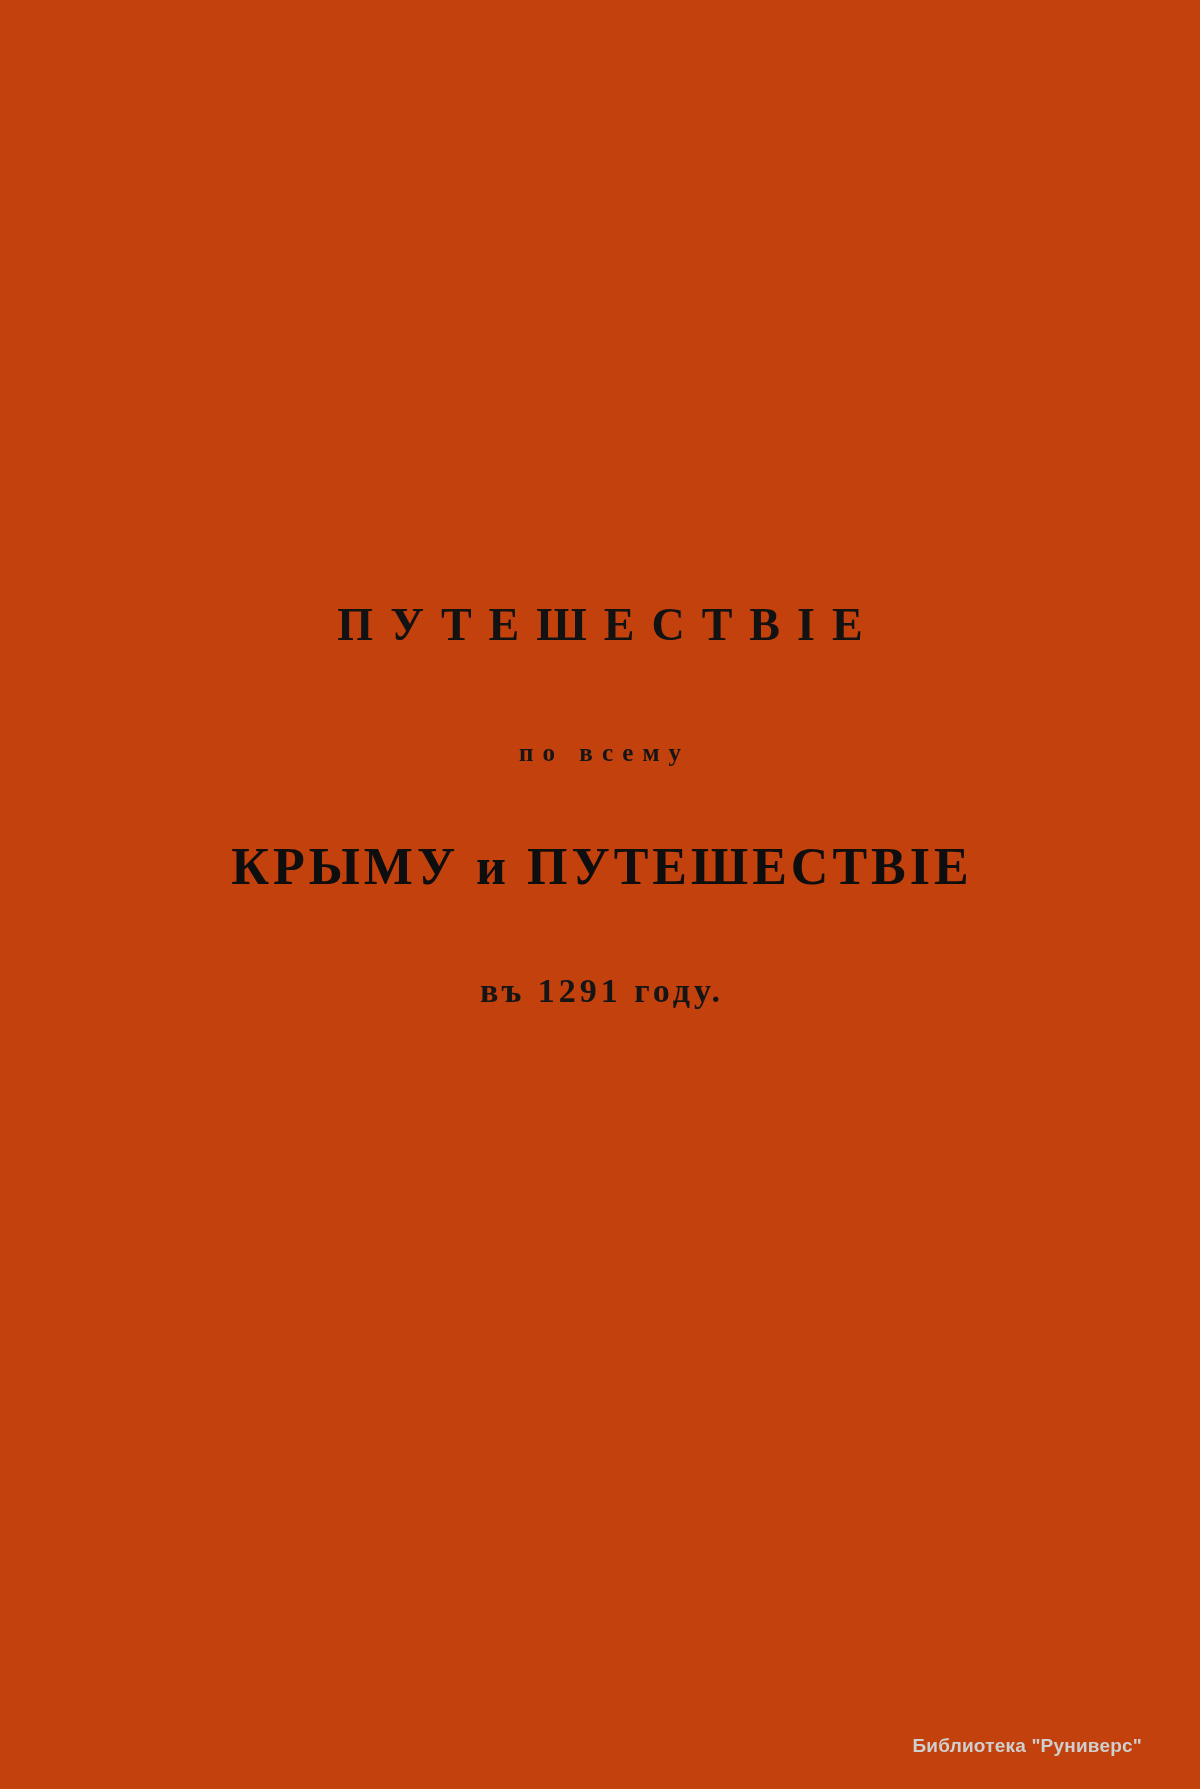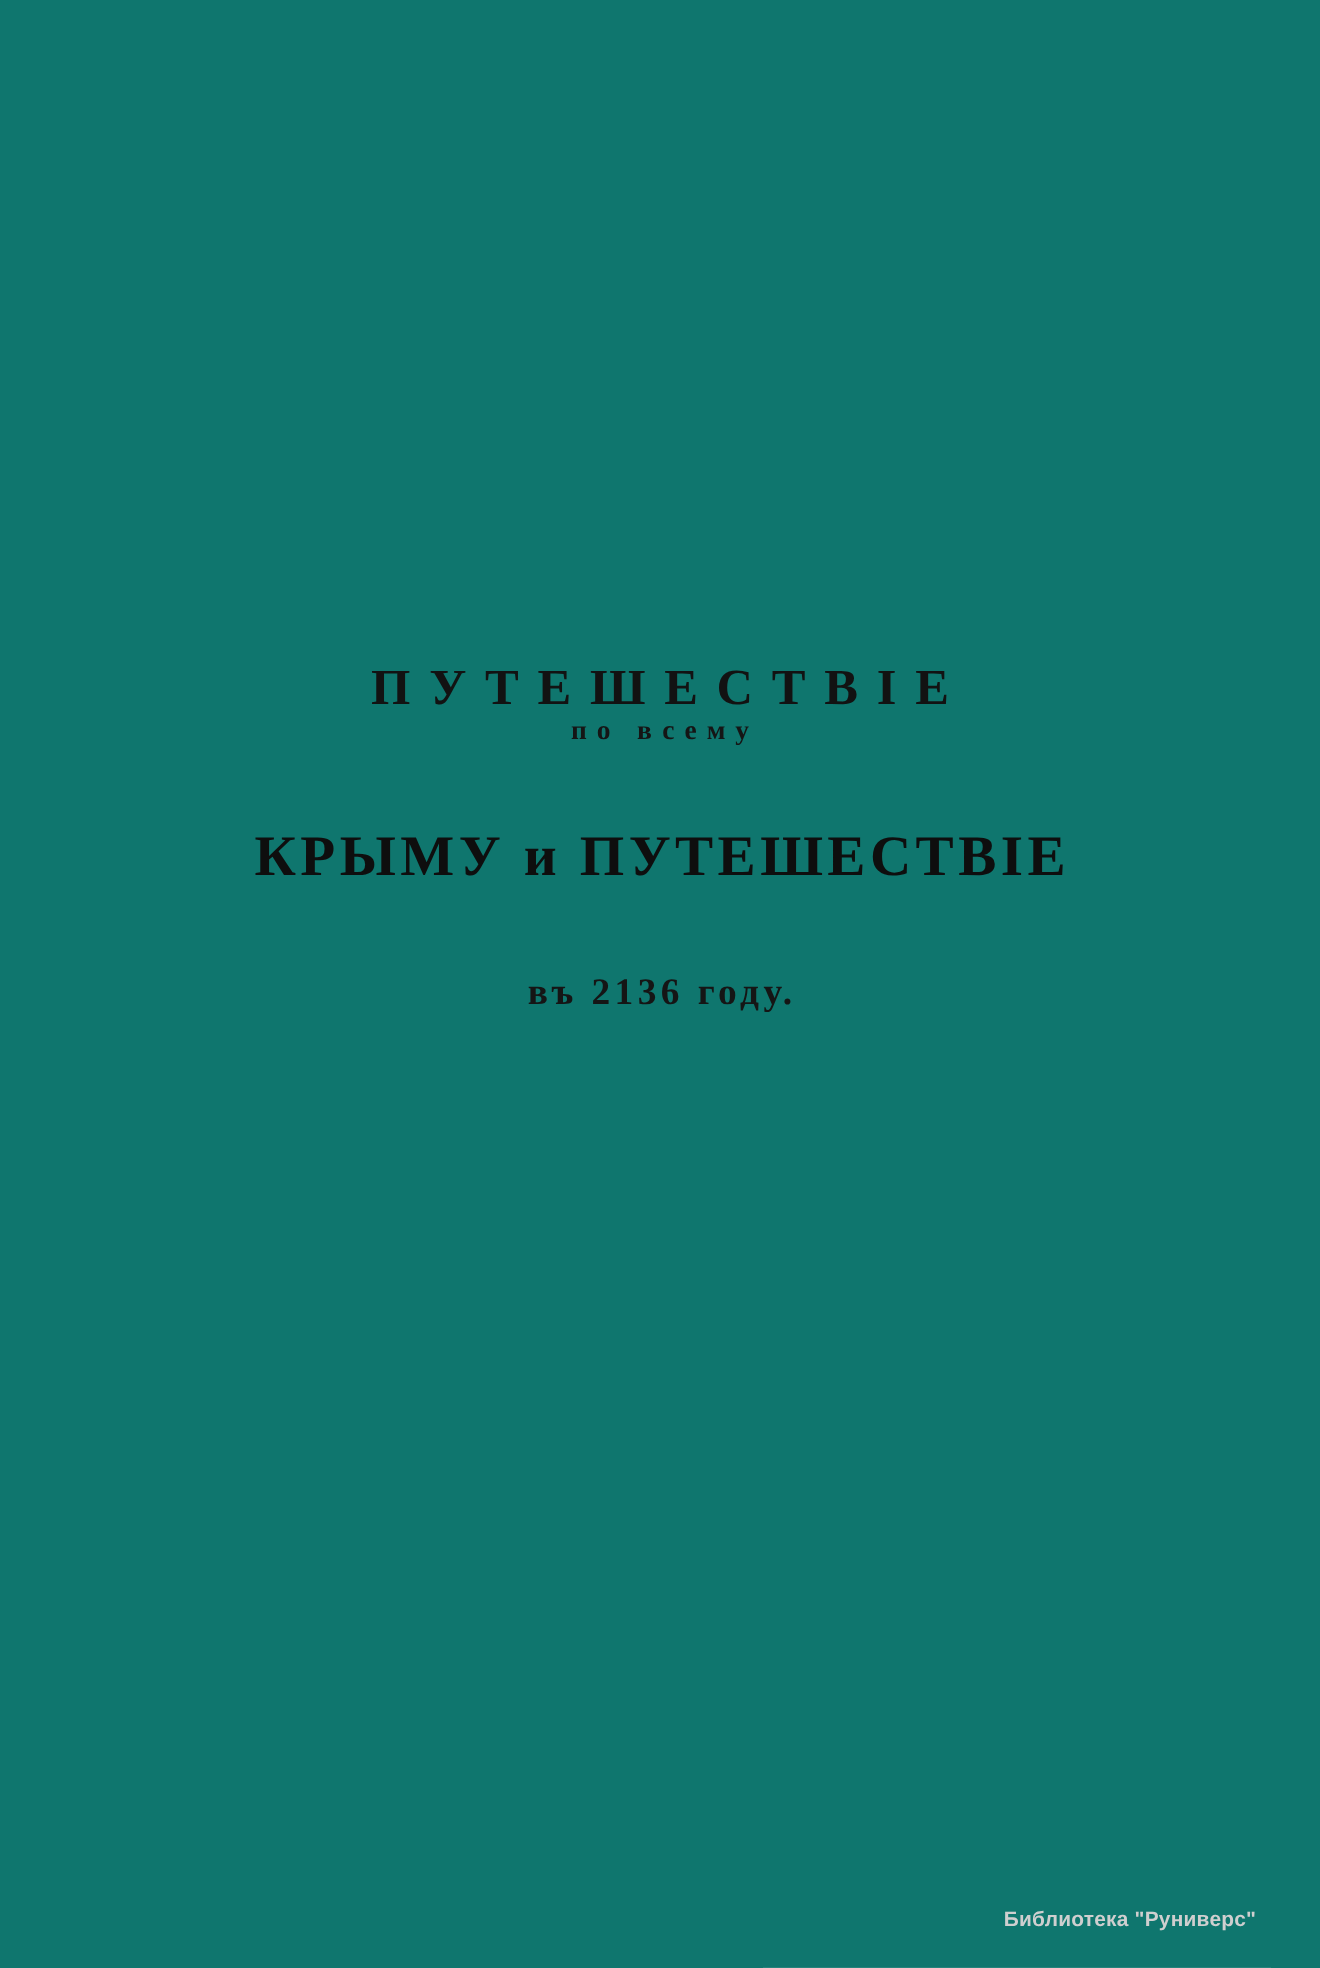--- a/index.html
+++ b/index.html
@@ -12,21 +12,21 @@
     height: 1789px;
     position: relative;
     overflow: hidden;
     font-family: "Liberation Serif", serif;
     color: #111111;
   }
 
   .page {
     position: absolute;
     inset: 0;
-    background: #0f766e;
+    background: #c2410c;
   }
 
   .title-block {
     position: absolute;
     left: 0;
     right: 0;
     top: 600px;
     text-align: center;
   }
 
@@ -35,20 +35,21 @@
     font-size: 46px;
     font-weight: 700;
     letter-spacing: 17px;
     text-indent: 17px;
     color: #121212;
     line-height: 1.1;
     text-transform: uppercase;
   }
 
   .line-sub {
+    margin-top: 88px;
     font-family: "Liberation Serif", serif;
     font-size: 25px;
     font-weight: 600;
     letter-spacing: 9px;
     text-indent: 9px;
     color: #151515;
   }
 
   .line-place {
     margin-top: 70px;
@@ -87,18 +88,18 @@
 
 <div class="page">
 
   <div class="title-block">
     <div class="line-main">ПУТЕШЕСТВІЕ</div>
 
     <div class="line-sub">по всему</div>
 
     <div class="line-place">КРЫМУ и ПУТЕШЕСТВІЕ</div>
 
-    <div class="line-year">въ 2136 году.</div>
+    <div class="line-year">въ 1291 году.</div>
   </div>
 
   <div class="watermark">Библиотека "Руниверс"</div>
 
 </div>
 
 </body></html>

